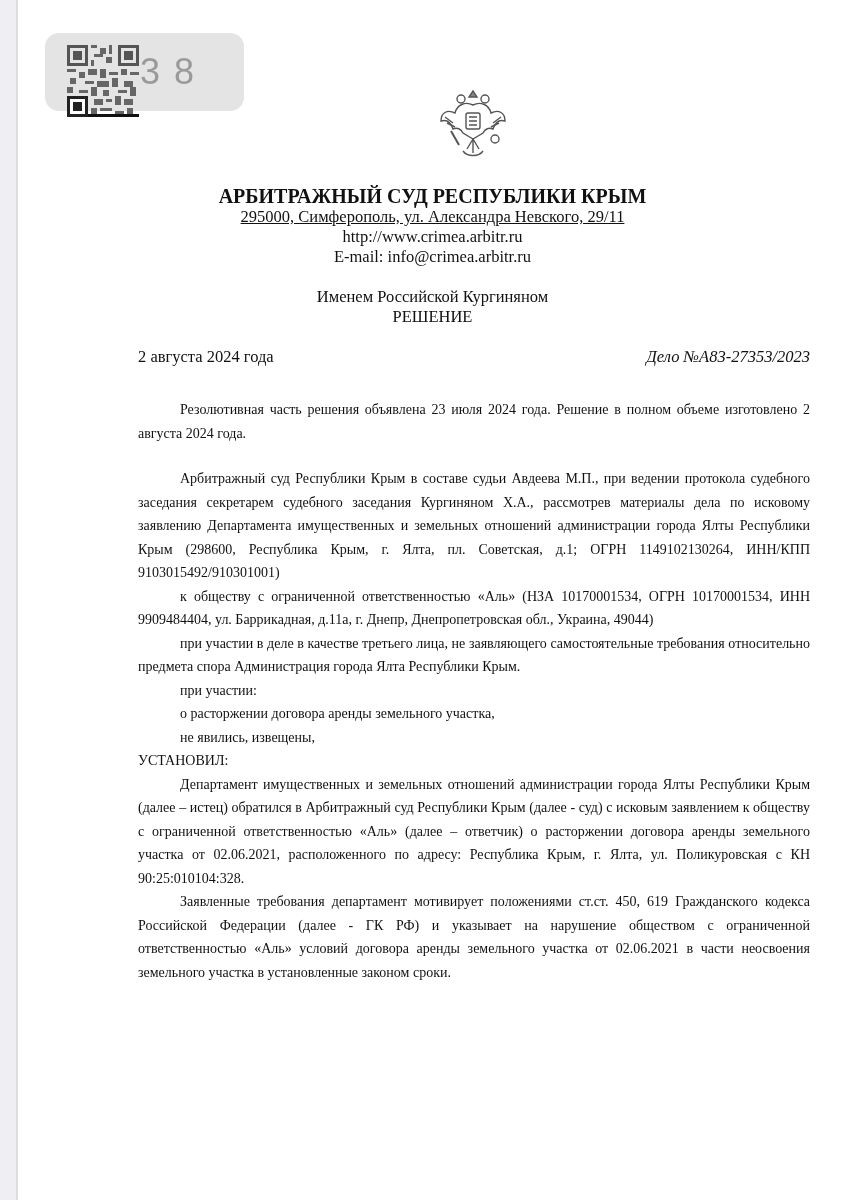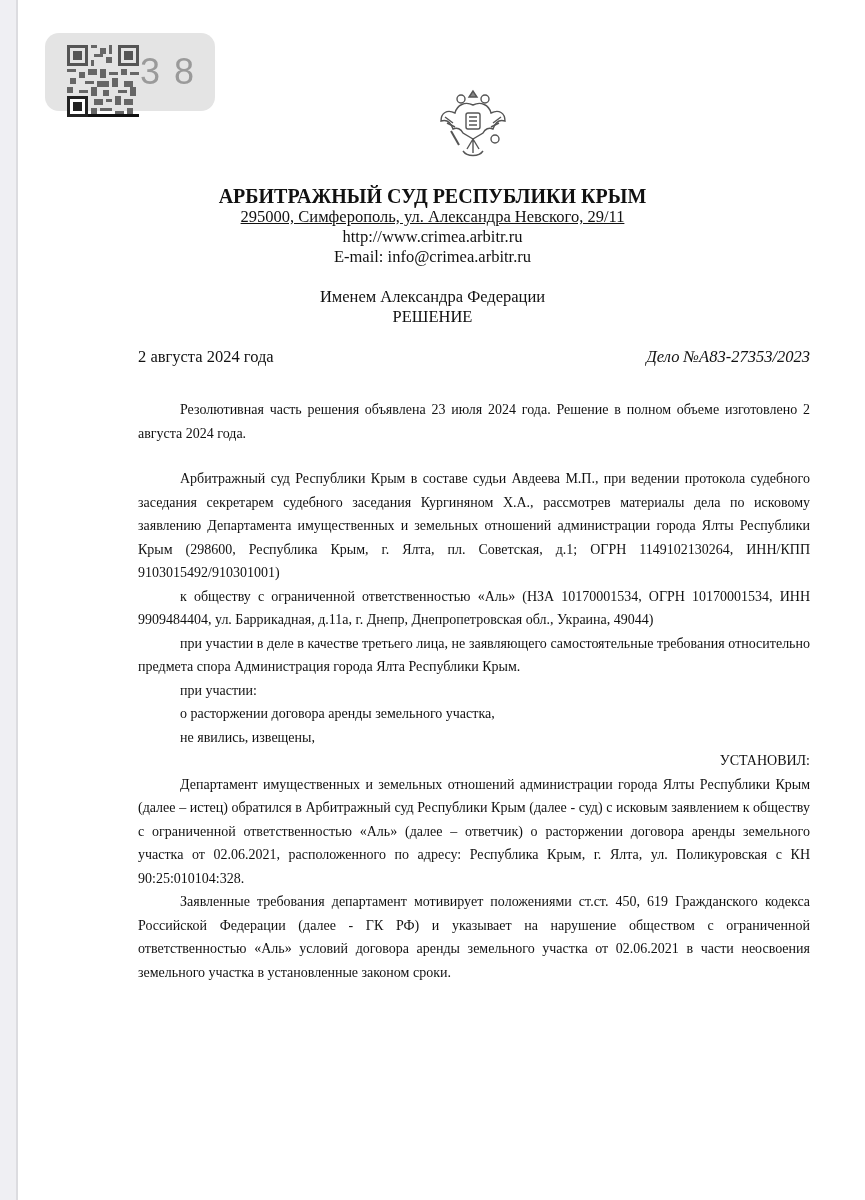--- a/index.html
+++ b/index.html
@@ -10,21 +10,21 @@
       color: #111;
     }
     .gutter {
       position: absolute; left: 0; top: 0; width: 16px; height: 1200px;
       background: #efeff3; border-right: 2px solid #dcdce0;
     }
     .page {
       position: absolute; left: 18px; top: 0; width: 847px; height: 1200px; background: #fff;
     }
     .badge {
-      position: absolute; left: 45px; top: 33px; width: 170px; height: 78px;
+      position: absolute; left: 45px; top: 33px; width: 199px; height: 78px;
       background: #e4e4e4; border-radius: 14px;
     }
     .badge-text {
       position: absolute; left: 95px; top: 0; height: 78px; line-height: 78px;
       font-family: "Liberation Sans", "DejaVu Sans", sans-serif;
       font-size: 36px; color: #9a9a9a; letter-spacing: 2px;
     }
     .qr {
       position: absolute; left: 67px; top: 45px; width: 72px; height: 72px;
     }
@@ -37,21 +37,21 @@
     .in-name { top: 287px; }
     .decision { top: 307px; }
     .dateline { position: absolute; top: 347px; left: 138px; width: 672px; font-size: 16.5px; line-height: 20px; }
     .dateline .right { position: absolute; right: 0; top: 0; font-style: italic; }
     .body {
       position: absolute; left: 138px; width: 672px; font-size: 14px; line-height: 23.5px;
       text-align: justify;
     }
     .body p { margin: 0; text-indent: 42px; }
     .body p.noind { text-indent: 0; padding-left: 42px; }
-    .body p.center { text-align: right; text-indent: 0; }
+    .body p.center { text-align: left; text-indent: 0; }
     .b1 { top: 398px; }
     .b2 { top: 467px; }
   </style>
 </head>
 <body>
 
 <div class="gutter"></div>
 <div class="page"></div>
 
 <div class="badge">
@@ -118,21 +118,21 @@
     <path d="M14 48 L22 62" stroke-width="2"></path>
       <circle cx="58" cy="56" r="4"></circle>
     <path d="M26 68 C30 74 42 74 46 68"></path>
   </g>
 </svg>
 
 <div class="hdr court-title">АРБИТРАЖНЫЙ СУД РЕСПУБЛИКИ КРЫМ</div>
 <div class="hdr court-address">295000, Симферополь, ул. Александра Невского, 29/11</div>
 <div class="hdr court-url">http://www.crimea.arbitr.ru</div>
 <div class="hdr court-email">E-mail: info@crimea.arbitr.ru</div>
-<div class="hdr in-name">Именем Александра Федерации</div>
+<div class="hdr in-name">Именем Российской Кургиняном</div>
 <div class="hdr decision">РЕШЕНИЕ</div>
 
 <div class="dateline">
   <span>2 августа 2024 года</span>
   <span class="right">Дело №А83-27353/2023</span>
 </div>
 
 <div class="body b1">
   <p>Резолютивная часть решения объявлена 23 июля 2024 года. Решение в полном объеме изготовлено 2 августа 2024 года.</p>
 </div>

